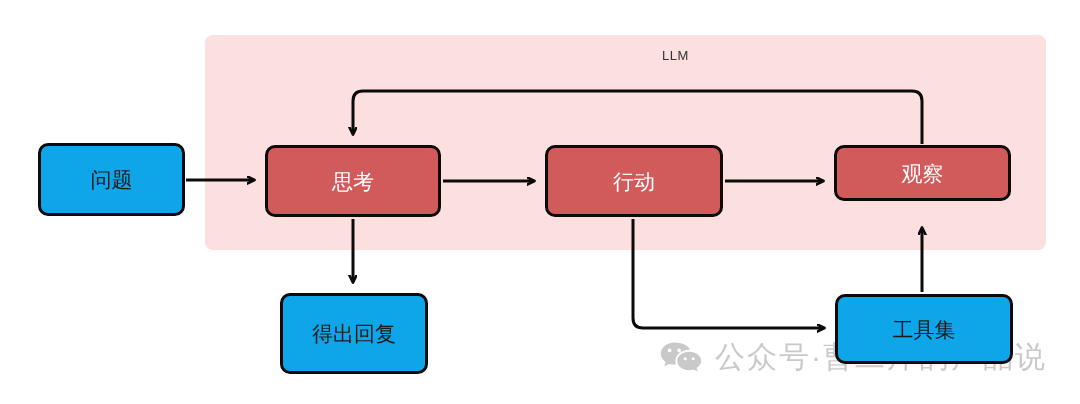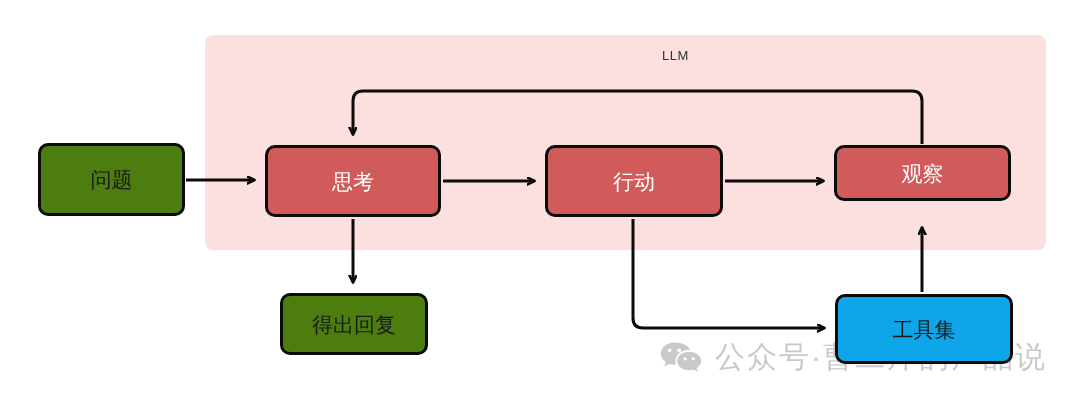--- a/index.html
+++ b/index.html
@@ -41,36 +41,36 @@
     box-sizing: border-box;
     border: 3px solid #0b0b0b;
     border-radius: 10px;
     display: flex;
     align-items: center;
     justify-content: center;
     font-size: 21px;
     line-height: 1;
   }
   .node-yellow {
-    background: #4d7c0f;
+    background: #0ea5e9;
     color: #1b1b1b;
   }
   .node-red {
     background: #d15a5a;
     color: #ffffff;
   }
   .node-blue {
     background: #0ea5e9;
     color: #1b1b1b;
   }
   #n-question { left: 38px;  top: 143px; width: 147px; height: 73px; }
   #n-think    { left: 265px; top: 145px; width: 176px; height: 72px; }
   #n-action   { left: 545px; top: 145px; width: 178px; height: 72px; }
   #n-observe  { left: 834px; top: 145px; width: 177px; height: 56px; }
-  #n-answer   { left: 280px; top: 293px; width: 148px; height: 62px; }
+  #n-answer   { left: 280px; top: 293px; width: 148px; height: 81px; }
   #n-tools    { left: 835px; top: 294px; width: 178px; height: 70px; }
 
   .edges {
     position: absolute;
     left: 0; top: 0;
     width: 1080px;
     height: 404px;
     pointer-events: none;
   }
   .watermark {

